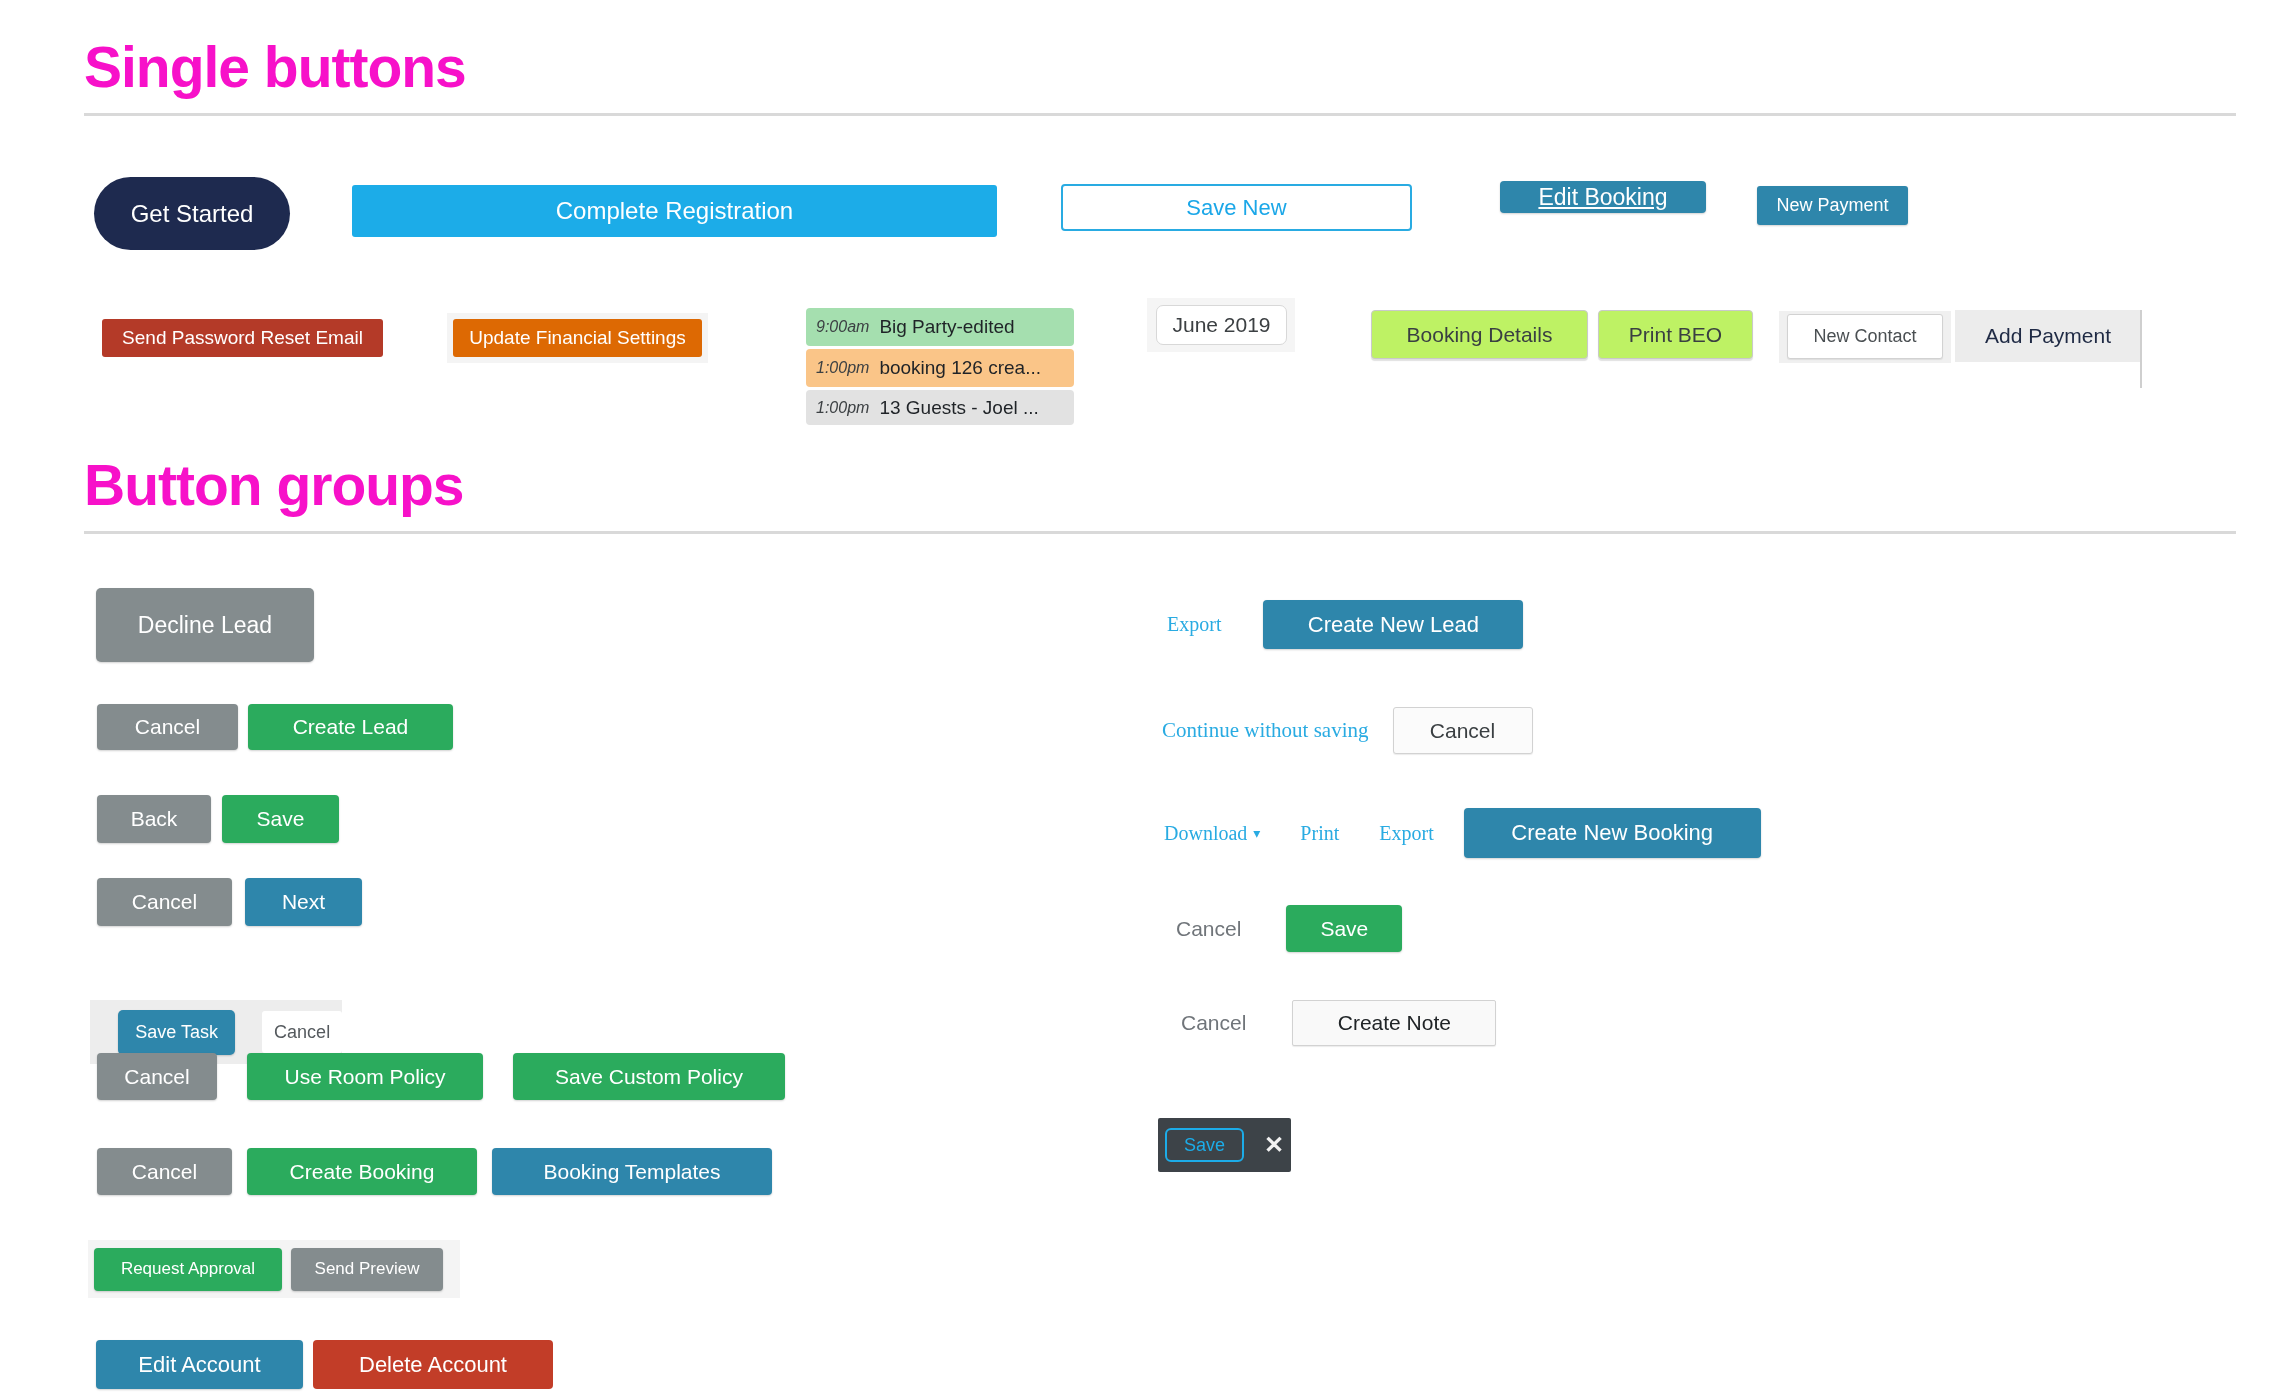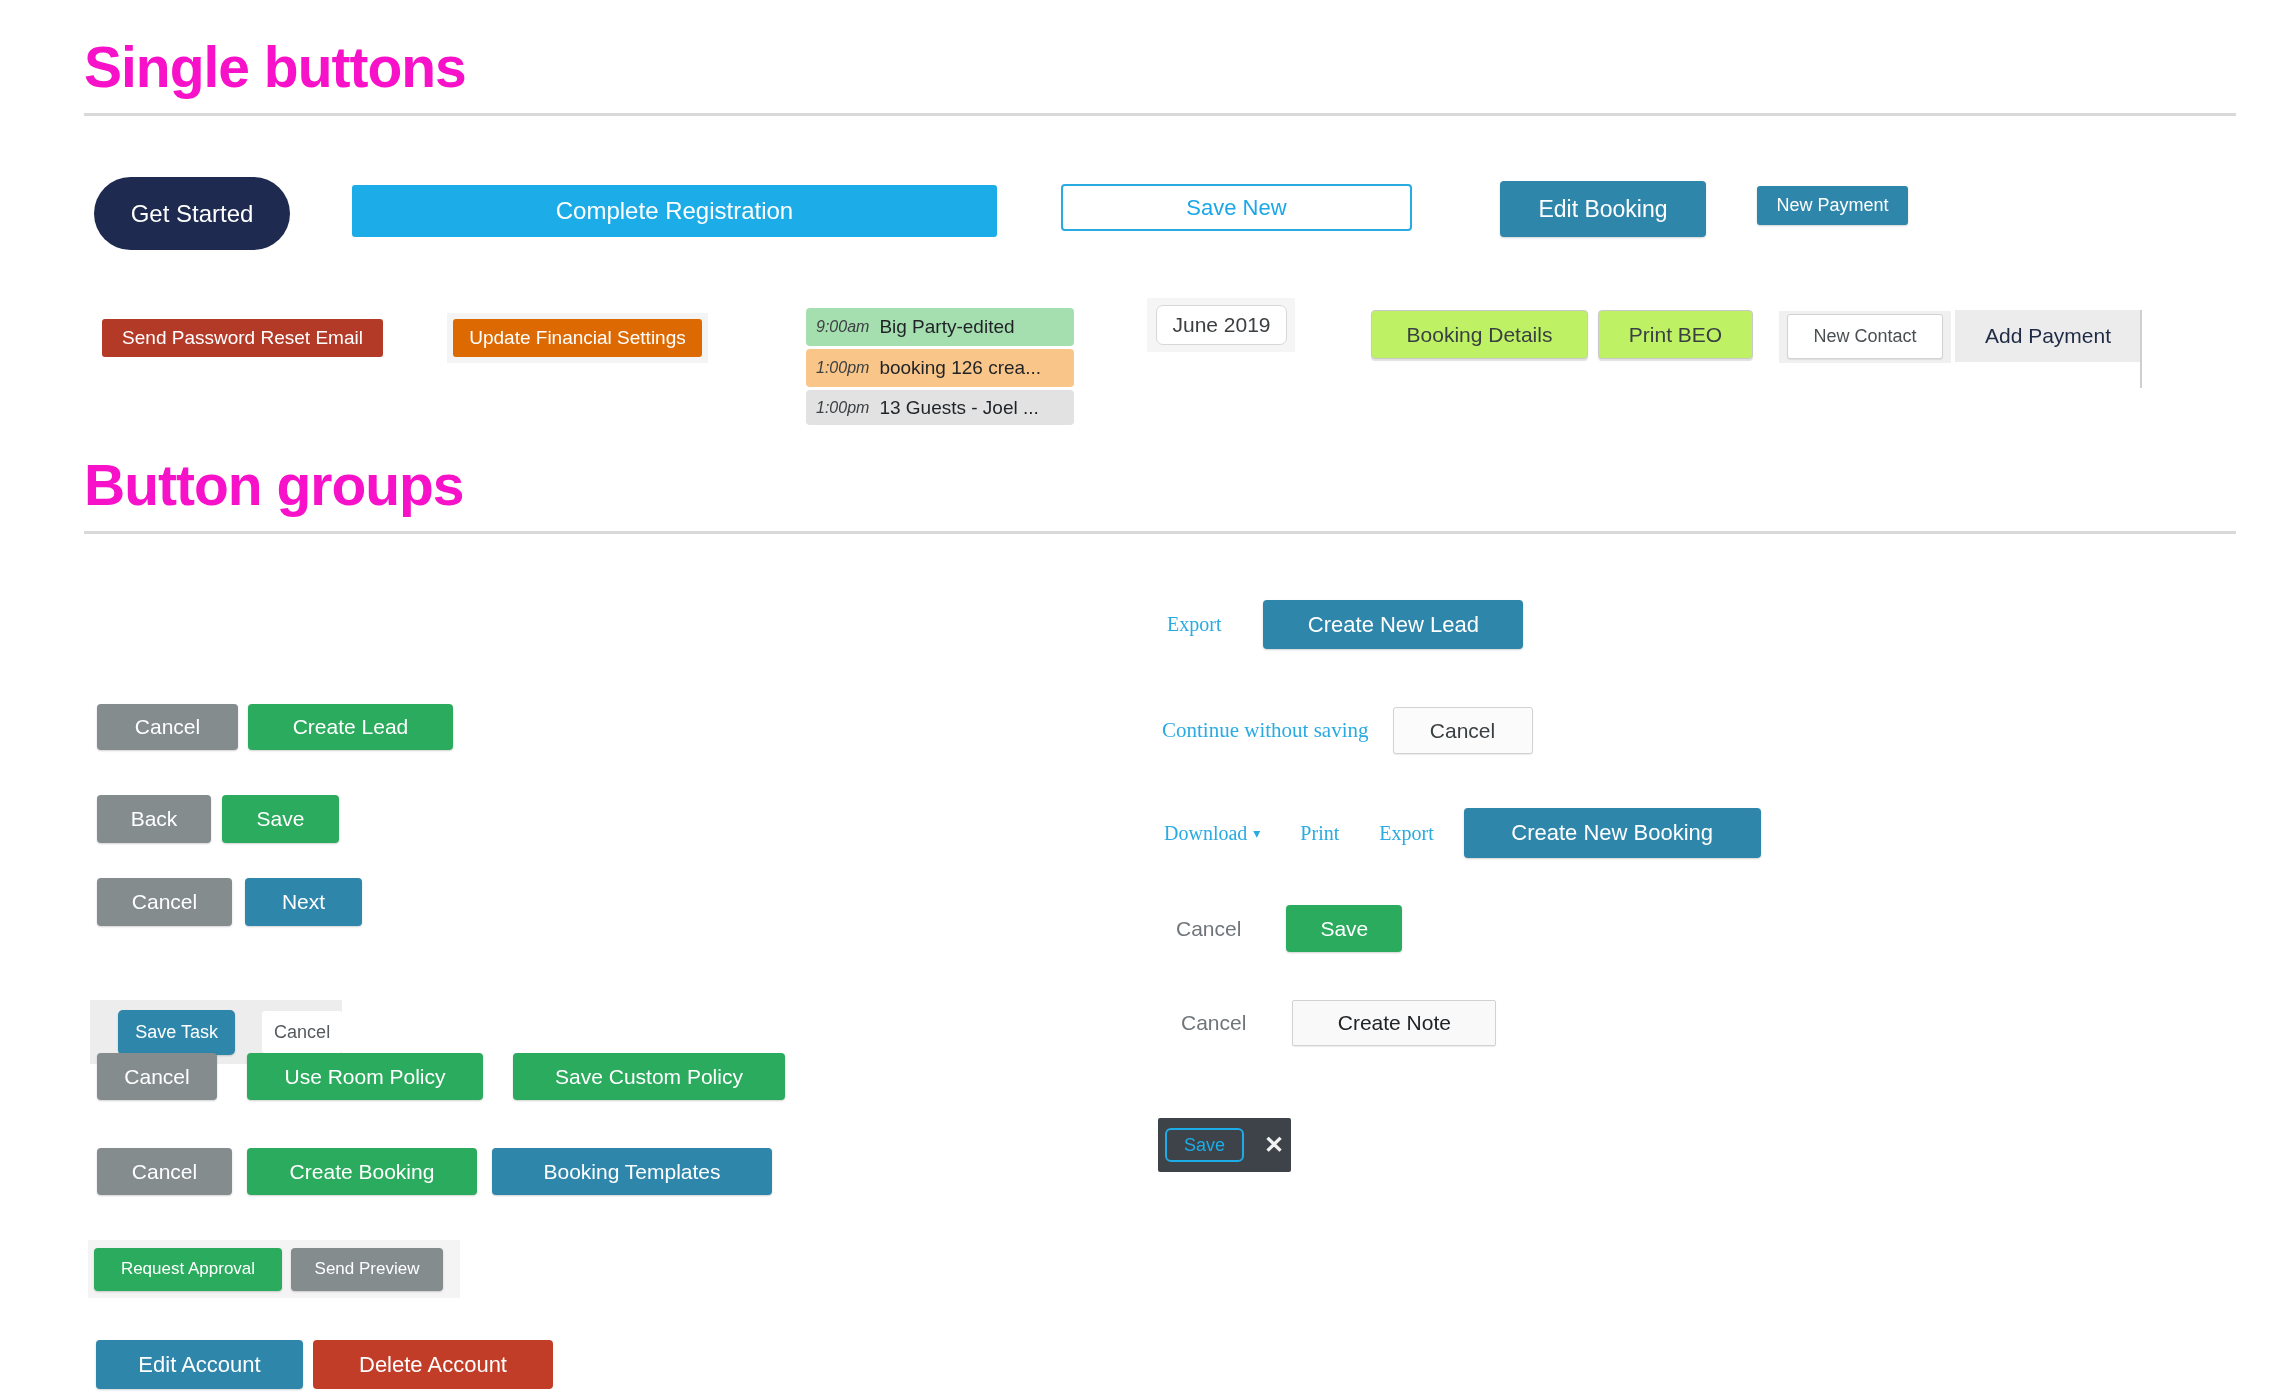--- a/index.html
+++ b/index.html
@@ -55,21 +55,21 @@
 </style>
 </head>
 <body>
 
 <div class="h1" style="top:34px;">Single buttons</div>
 <div class="hr" style="top:113px;"></div>
 
 <button class="btn navy abs" style="left:94px; top:177px; width:196px; height:73px; font-size:24px;">Get Started</button>
 <button class="btn sky abs" style="left:352px; top:185px; width:645px; height:52px; font-size:24px;">Complete Registration</button>
 <button class="btn outline-sky abs" style="left:1061px; top:184px; width:351px; height:47px; font-size:22px;">Save New</button>
-<button class="btn teal abs" style="left:1500px; top:181px; width:206px; height:56px; font-size:23px;">Edit Booking</button>
+<button class="btn teal abs" style="left:1500px; top:181px; width:206px; height:32px; font-size:23px;text-decoration:underline;">Edit Booking</button>
 <button class="btn teal abs" style="left:1757px; top:186px; width:151px; height:39px; font-size:18px; border-radius:3px;">New Payment</button>
 
 <button class="btn red abs" style="left:102px; top:319px; width:281px; height:38px; font-size:19px;">Send Password Reset Email</button>
 
 <div class="patch" style="left:447px; top:313px; width:261px; height:50px; background:#f4f4f4;">
   <button class="btn orange" style="width:249px; height:38px; font-size:19px; margin:6px;">Update Financial Settings</button>
 </div>
 
 <div class="abs" style="left:806px; top:308px; width:268px; display:flex; flex-direction:column; gap:3px;">
   <div class="ev ev-green" style="height:38px;">
@@ -99,20 +99,21 @@
 </div>
 
 <button class="btn abs" style="left:1955px; top:310px; width:186px; height:52px; font-size:21px;
         background:#ececec; color:#1f2a44; border-radius:0;">Add Payment</button>
 <div class="vline" style="left:2140px; top:310px; height:78px;"></div>
 
 <div class="h1" style="top:452px;">Button groups</div>
 <div class="hr" style="top:531px;"></div>
 
 <div class="row" style="left:96px; top:588px; gap:16px;">
+  <button class="btn gray" style="width:218px; height:74px; font-size:23px; border-radius:5px;">Decline Lead</button>
 </div>
 
 <div class="row" style="left:97px; top:704px; gap:10px;">
   <button class="btn gray" style="width:141px; height:46px; font-size:21px;">Cancel</button>
   <button class="btn green" style="width:205px; height:46px; font-size:21px;">Create Lead</button>
 </div>
 
 <div class="row" style="left:97px; top:795px; gap:11px;">
   <button class="btn gray" style="width:114px; height:48px; font-size:21px;">Back</button>
   <button class="btn green" style="width:117px; height:48px; font-size:21px;">Save</button>

